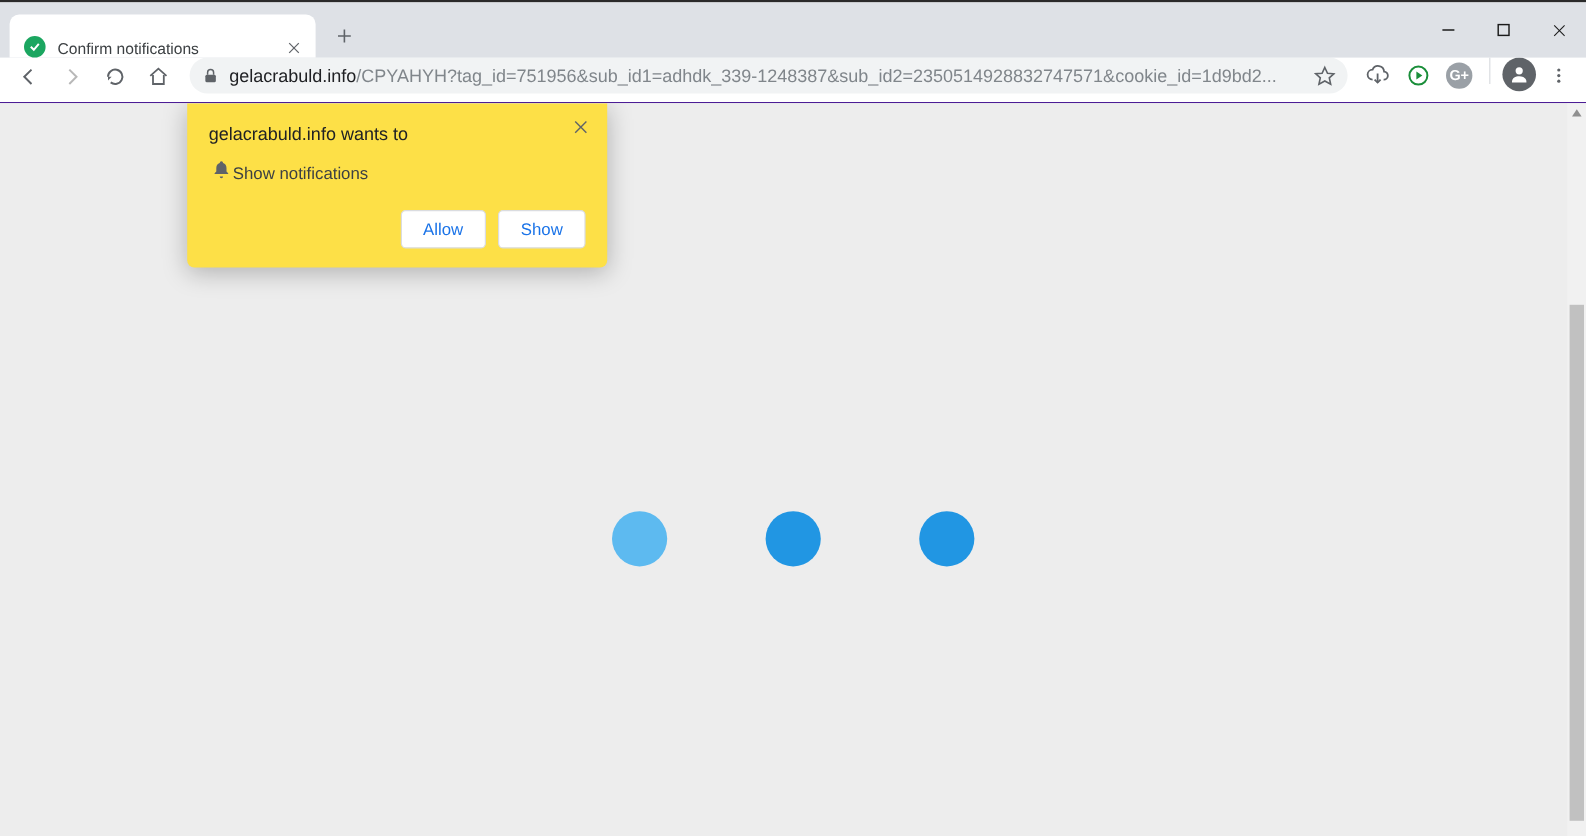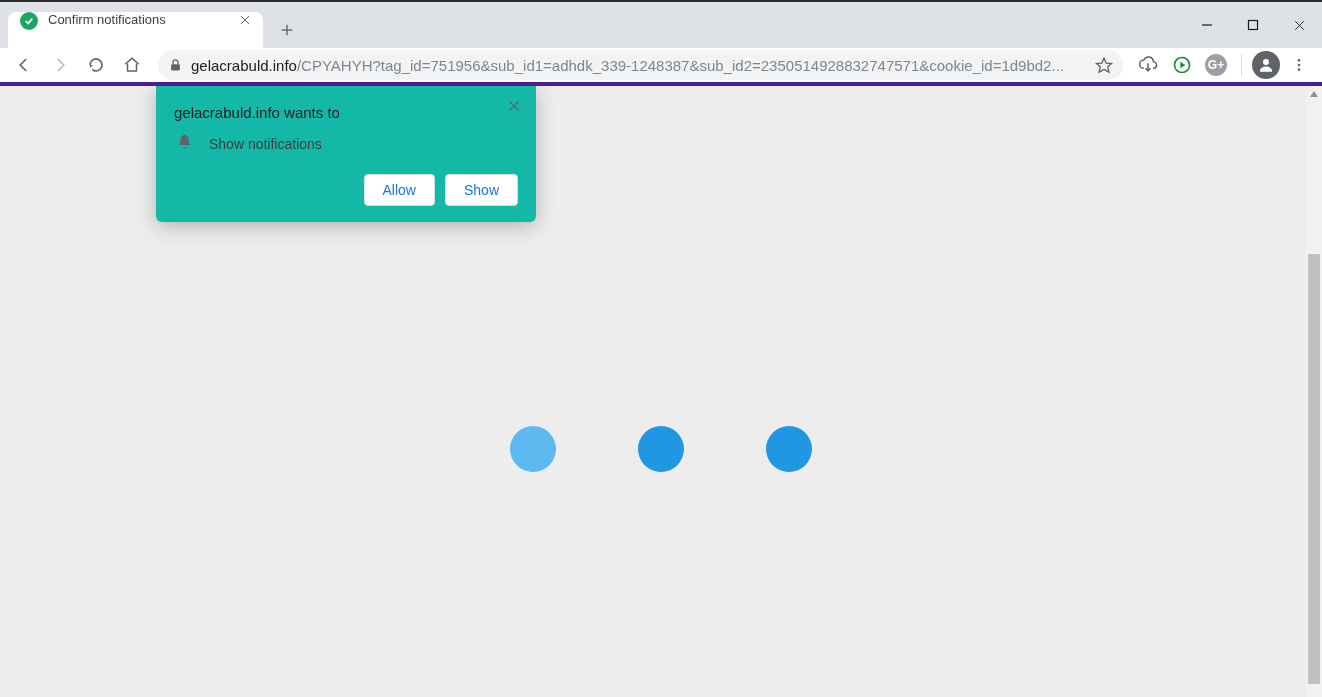--- a/index.html
+++ b/index.html
@@ -1,31 +1,31 @@
 <!DOCTYPE html>
 <html><head>
 <meta charset="utf-8">
 <style>
 * { margin: 0; padding: 0; box-sizing: border-box; font-family: 'Segoe UI', Arial, sans-serif; }
 body { width: 1322px; height: 697px; background: #fff; overflow: hidden; position: relative; }
 
 
 .window-border-top { height: 2px; background: #2a2a2a; }
 .titlebar { height: 46px; background: #dee1e6; display: flex; align-items: flex-end; position: relative; }
-.tab { background: #fff; height: 36px; margin-left: 8px; border-radius: 8px 8px 0 0; display: flex; align-items: flex-start; padding: 0 10px 0 12px; gap: 10px; width: 255px; position: relative; }
+.tab { background: #fff; height: 36px; margin-left: 8px; border-radius: 8px 8px 0 0; display: flex; align-items: flex-end; padding: 0 10px 0 12px; gap: 10px; width: 255px; position: relative; }
 .tab-favicon { width: 18px; height: 18px; background: #1ba660; border-radius: 50%; display:flex; align-items:center; justify-content:center; }
 .tab-favicon svg { width: 10px; height: 10px; }
 .tab-title { font-size: 13px; color: #3c4043; flex: 1; white-space: nowrap; overflow: hidden; text-overflow: ellipsis; }
 .tab-close { width: 16px; height: 16px; display:flex; align-items:center; justify-content:center; color:#5f6368; cursor:pointer; }
 .new-tab { width: 28px; height: 28px; margin-left: 10px; margin-bottom: 4px; display:flex; align-items:center; justify-content:center; color:#5f6368; cursor:pointer; border-radius:50%; }
 .win-controls { position: absolute; right: 0; top: 0; height: 46px; display:flex; }
 .win-btn { width: 46px; height: 46px; display:flex; align-items:center; justify-content:center; color:#1a1a1a; cursor:pointer; }
 
 
-.toolbar { height: 38px; background:#fff; border-bottom:4px solid #4c1d95; display:flex; align-items:center; padding:0 8px; gap:4px; }
+.toolbar { height: 38px; background:#fff; border-bottom:1px solid #4c1d95; display:flex; align-items:flex-start; padding:0 8px; gap:4px; }
 .nav-btn { width: 32px; height:32px; display:flex; align-items:center; justify-content:center; color:#5f6368; border-radius:50%; cursor:pointer; }
 .nav-btn.disabled { color:#b0b0b0; }
 .omnibox { flex:1; height:30px; background:#f1f3f4; border-radius:16px; display:flex; align-items:center; padding:0 10px; gap:8px; margin:0 6px; }
 .lock { color:#5f6368; display:flex; }
 .url { font-size:15px; color:#202124; white-space:nowrap; overflow:hidden; flex:1; }
 .url .dim { color:#80868b; }
 .star { color:#5f6368; display:flex; cursor:pointer; }
 .ext-btn { width:30px; height:30px; display:flex; align-items:center; justify-content:center; border-radius:50%; cursor:pointer; }
 .ext-green { color:#1a8e3a; }
 .ext-grey { background:#9aa0a6; color:#fff; border-radius:50%; width:22px; height:22px; font-size:12px; font-weight:bold; display:flex; align-items:center; justify-content:center; }
@@ -42,24 +42,24 @@
 .dots { position:absolute; top:340px; left:50%; transform:translateX(-50%); display:flex; gap:82px; }
 .dot { width:46px; height:46px; border-radius:50%; filter: blur(0.5px); }
 .dot.d1 { background:#5dbaf0; }
 .dot.d2 { background:#2196e3; }
 .dot.d3 { background:#2196e3; }
 
 .msg { position:absolute; top:548px; left:50%; transform:translateX(-50%); font-size:33px; color:#767676; white-space:nowrap; letter-spacing:-0.5px; }
 .msg .big { font-size:48px; font-weight:700; color:#6b6b6b; vertical-align: baseline; }
 
 
-.perm { position:absolute; left:156px; top:0; width:380px; background:#14b8a6; border-radius:0 0 6px 6px; box-shadow:0 4px 20px rgba(0,0,0,.25); padding:18px 18px 16px 18px; z-index:10; }
+.perm { position:absolute; left:156px; top:0; width:350px; background:#fde047; border-radius:0 0 6px 6px; box-shadow:0 4px 20px rgba(0,0,0,.25); padding:18px 18px 16px 18px; z-index:10; }
 .perm-title { font-size:15px; color:#202124; margin-bottom:12px; }
 .perm-close { position:absolute; top:10px; right:12px; color:#5f6368; cursor:pointer; width:20px; height:20px; display:flex; align-items:center; justify-content:center; }
-.perm-row { display:flex; align-items:center; gap:16px; margin-bottom:20px; padding-left:2px; }
+.perm-row { display:flex; align-items:center; gap:1px; margin-bottom:20px; padding-left:2px; }
 .perm-row .bell { color:#5f6368; }
 .perm-row-text { font-size:14px; color:#3c4043; }
 .perm-btns { display:flex; justify-content:flex-end; gap:10px; }
 .perm-btn { border:1px solid #dadce0; background:#fff; color:#1a73e8; font-size:14px; padding:7px 18px; border-radius:4px; cursor:pointer; }
 </style>
 </head>
 <body>
 
 <div class="window-border-top"></div>
 

